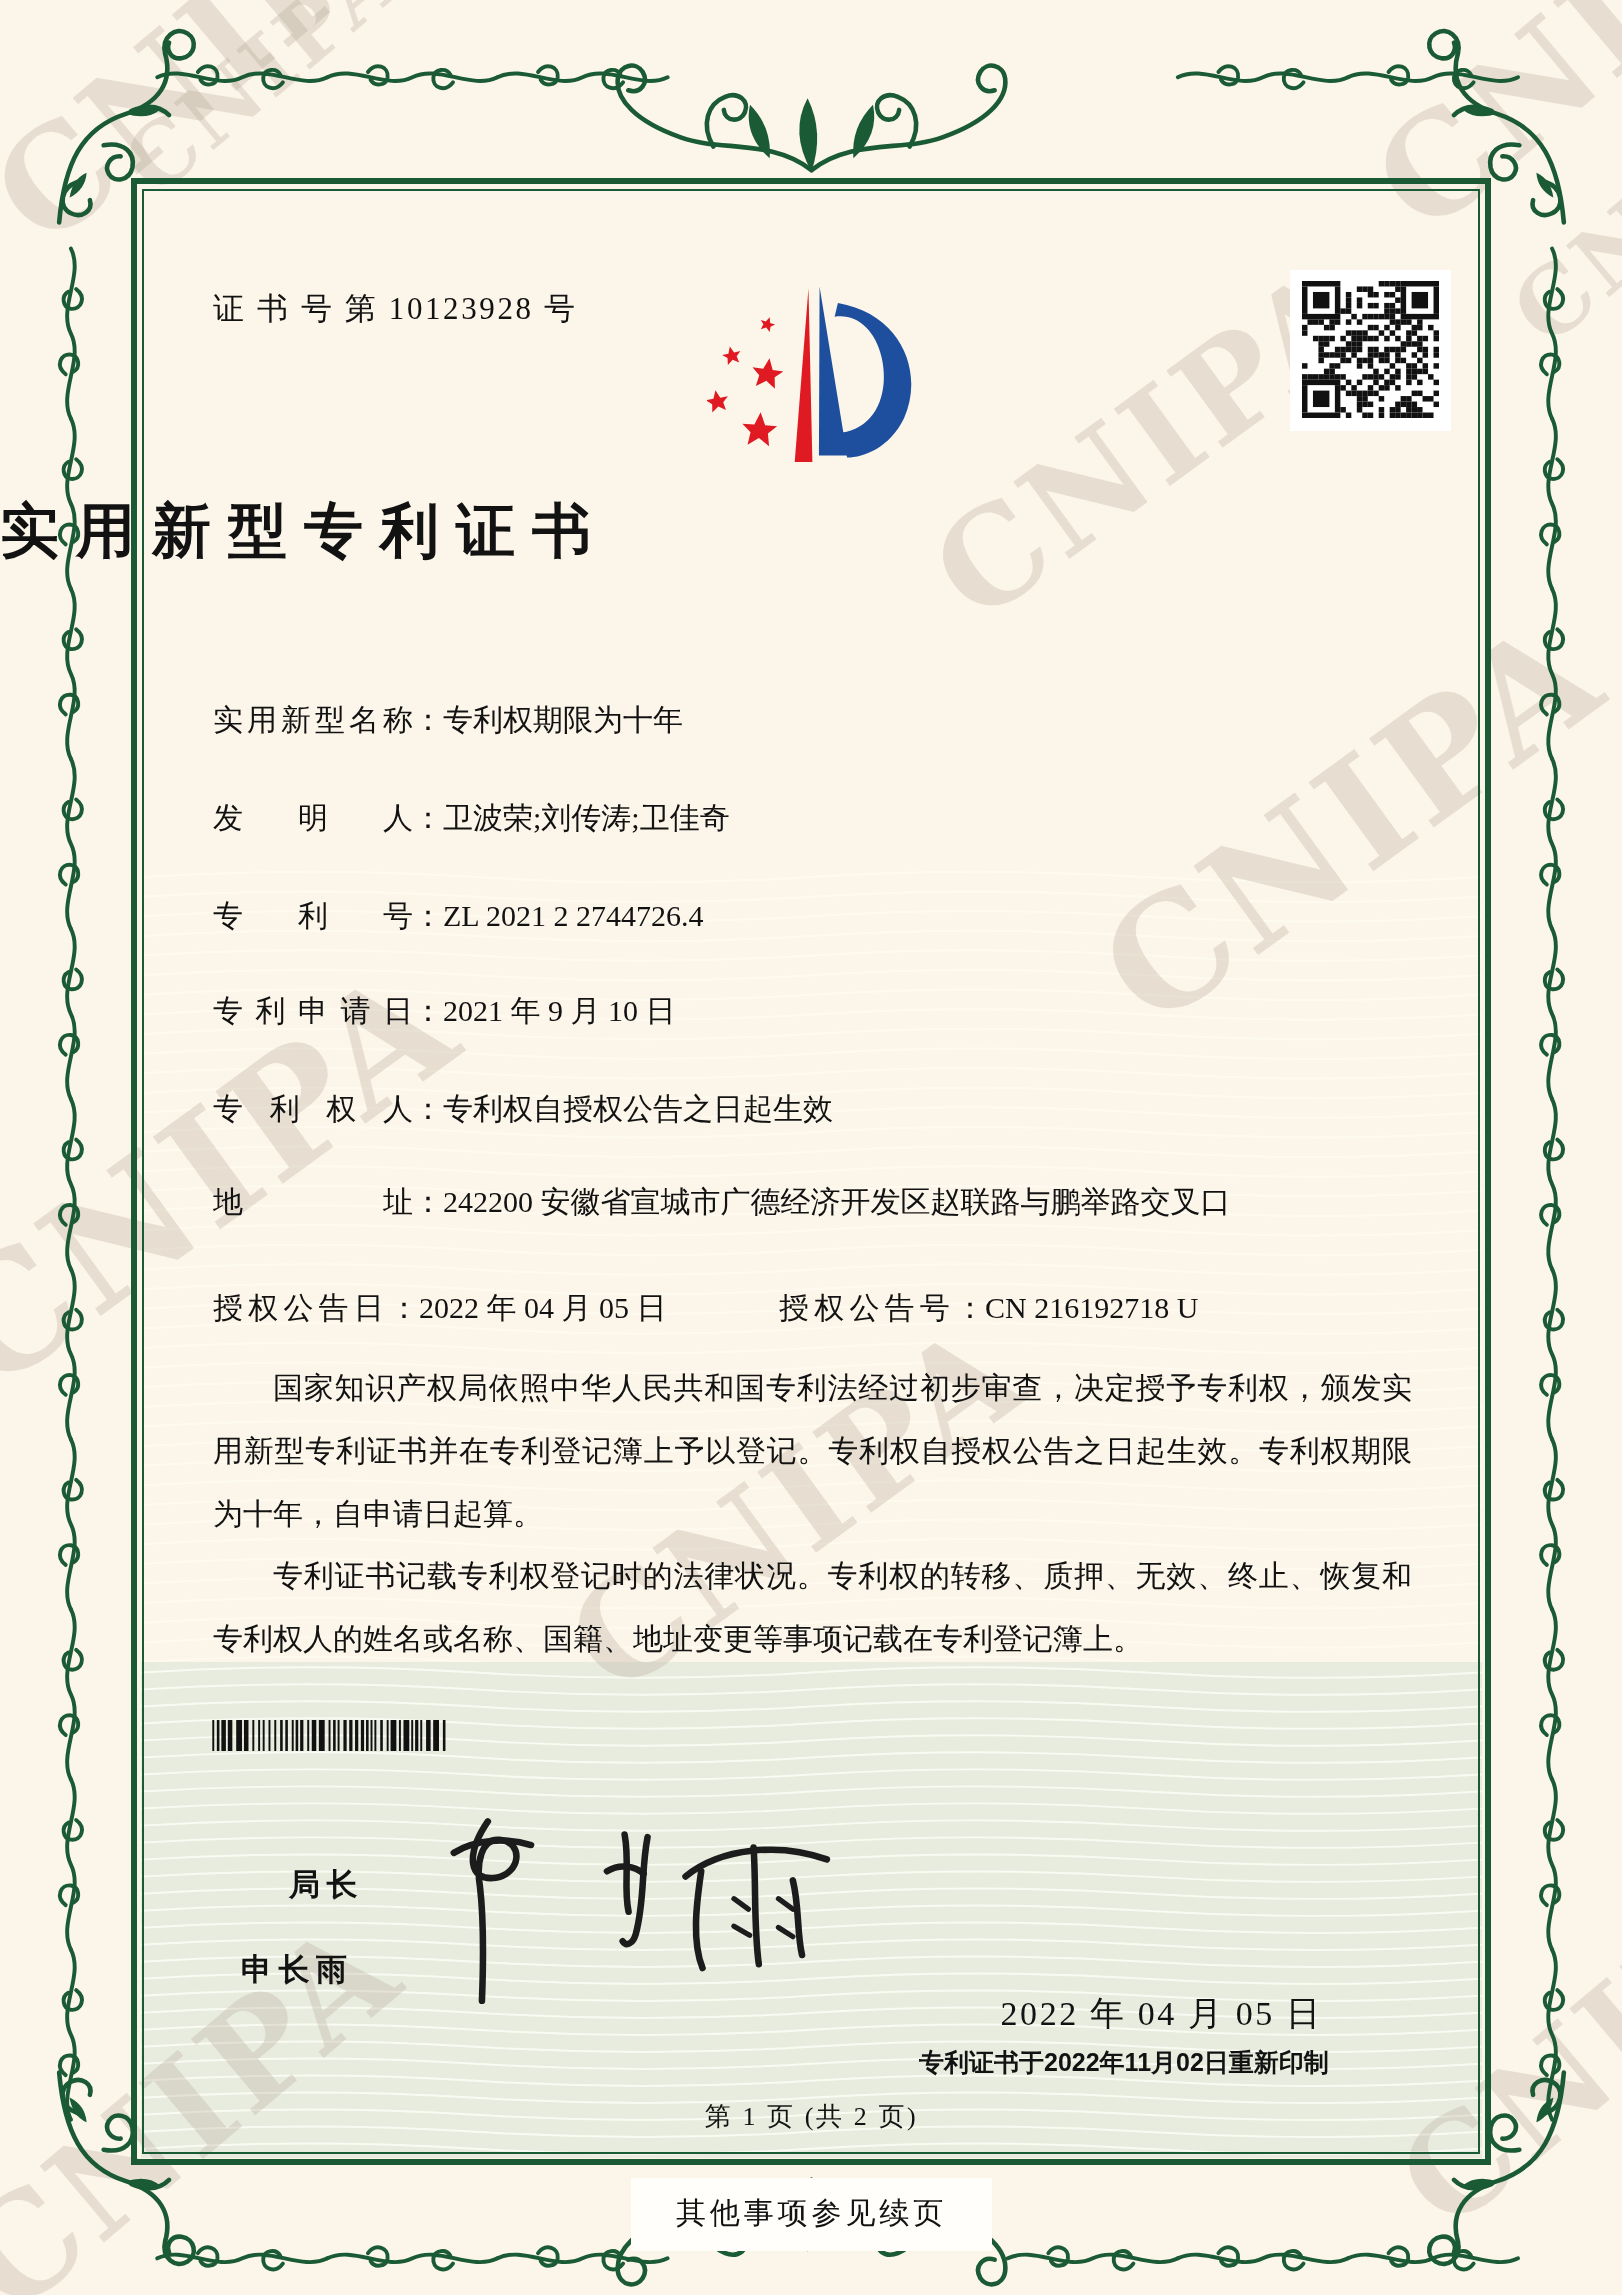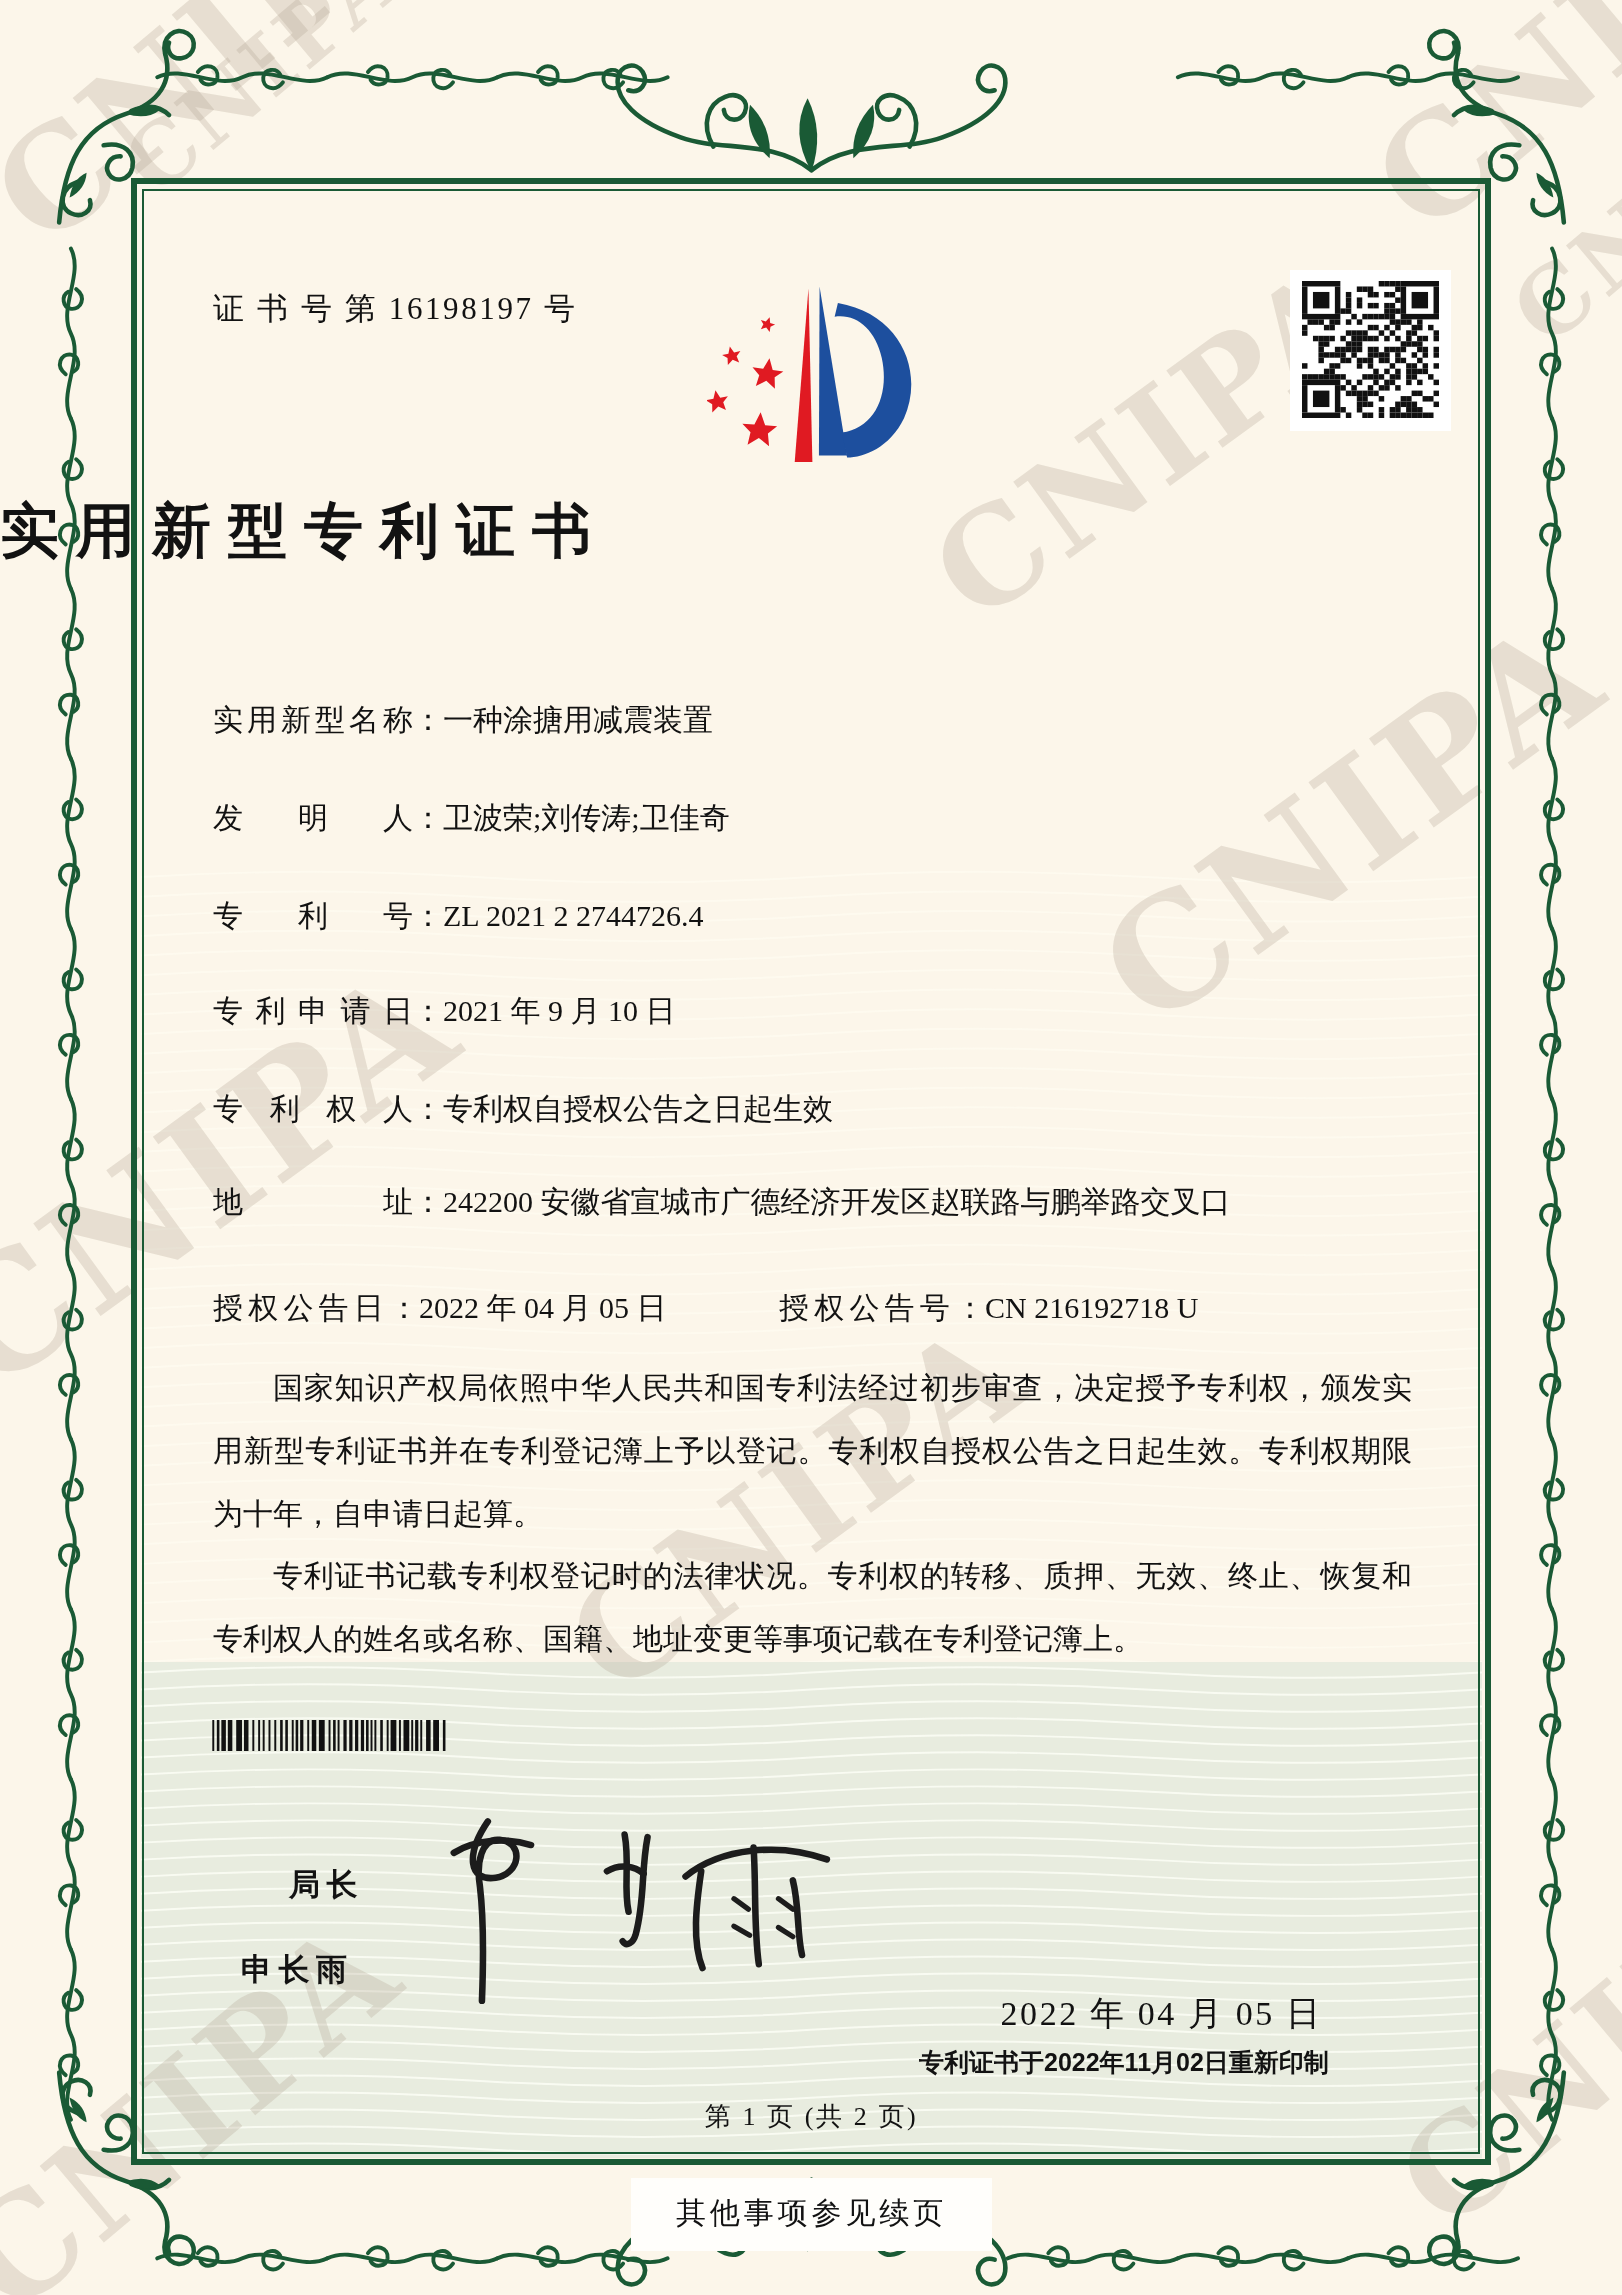--- a/index.html
+++ b/index.html
@@ -215,21 +215,21 @@
   <use href="#corner" transform="translate(60,3468) scale(1,-1)"></use>
   <use href="#corner" transform="translate(2420,3468) scale(-1,-1)"></use>
   <use href="#crest" transform="translate(1240,92)"></use>
   <use href="#crest" transform="translate(1240,3500) scale(1,-1)"></use>
 </svg>
 
 <div id="frame-outer" class="abs">
   <div id="frame-inner"></div>
 </div>
 
-<div id="cert-no" class="abs">证 书 号 第 16198197 号</div>
+<div id="cert-no" class="abs">证 书 号 第 10123928 号</div>
 
 <svg id="logo" class="abs" width="216" height="216" viewBox="0 0 330 330">
   <defs>
     <polygon id="star" points="0,-10 2.94,-3.09 9.51,-3.09 4.76,1.18 5.88,8.09 0,4 -5.88,8.09 -4.76,1.18 -9.51,-3.09 -2.94,-3.09" fill="#e01a22"></polygon>
   </defs>
   <use href="#star" transform="translate(92,88) scale(1.2) rotate(18)"></use>
   <use href="#star" transform="translate(38,136) scale(1.5) rotate(-12)"></use>
   <use href="#star" transform="translate(92,164) scale(2.5) rotate(8)"></use>
   <use href="#star" transform="translate(16,206) scale(1.8) rotate(-10)"></use>
   <use href="#star" transform="translate(80,250) scale(2.8) rotate(4)"></use>
@@ -486,21 +486,21 @@
 <div id="doc-title" class="abs">实用新型专利证书</div>
 
 <div id="fields" class="abs">
     <div class="frow" style="top: 0px;"><span class="flabel">
         <span>实</span>
         <span>用</span>
         <span>新</span>
         <span>型</span>
         <span>名</span>
         <span>称</span>
-      </span><span class="fcolon">：</span><span class="fvalue">一种涂搪用减震装置</span></div>
+      </span><span class="fcolon">：</span><span class="fvalue">专利权期限为十年</span></div>
     <div class="frow" style="top: 98px;"><span class="flabel">
         <span>发</span>
         <span>明</span>
         <span>人</span>
       </span><span class="fcolon">：</span><span class="fvalue">卫波荣;刘传涛;卫佳奇</span></div>
     <div class="frow" style="top: 196px;"><span class="flabel">
         <span>专</span>
         <span>利</span>
         <span>号</span>
       </span><span class="fcolon">：</span><span class="fvalue">ZL 2021 2 2744726.4</span></div>

